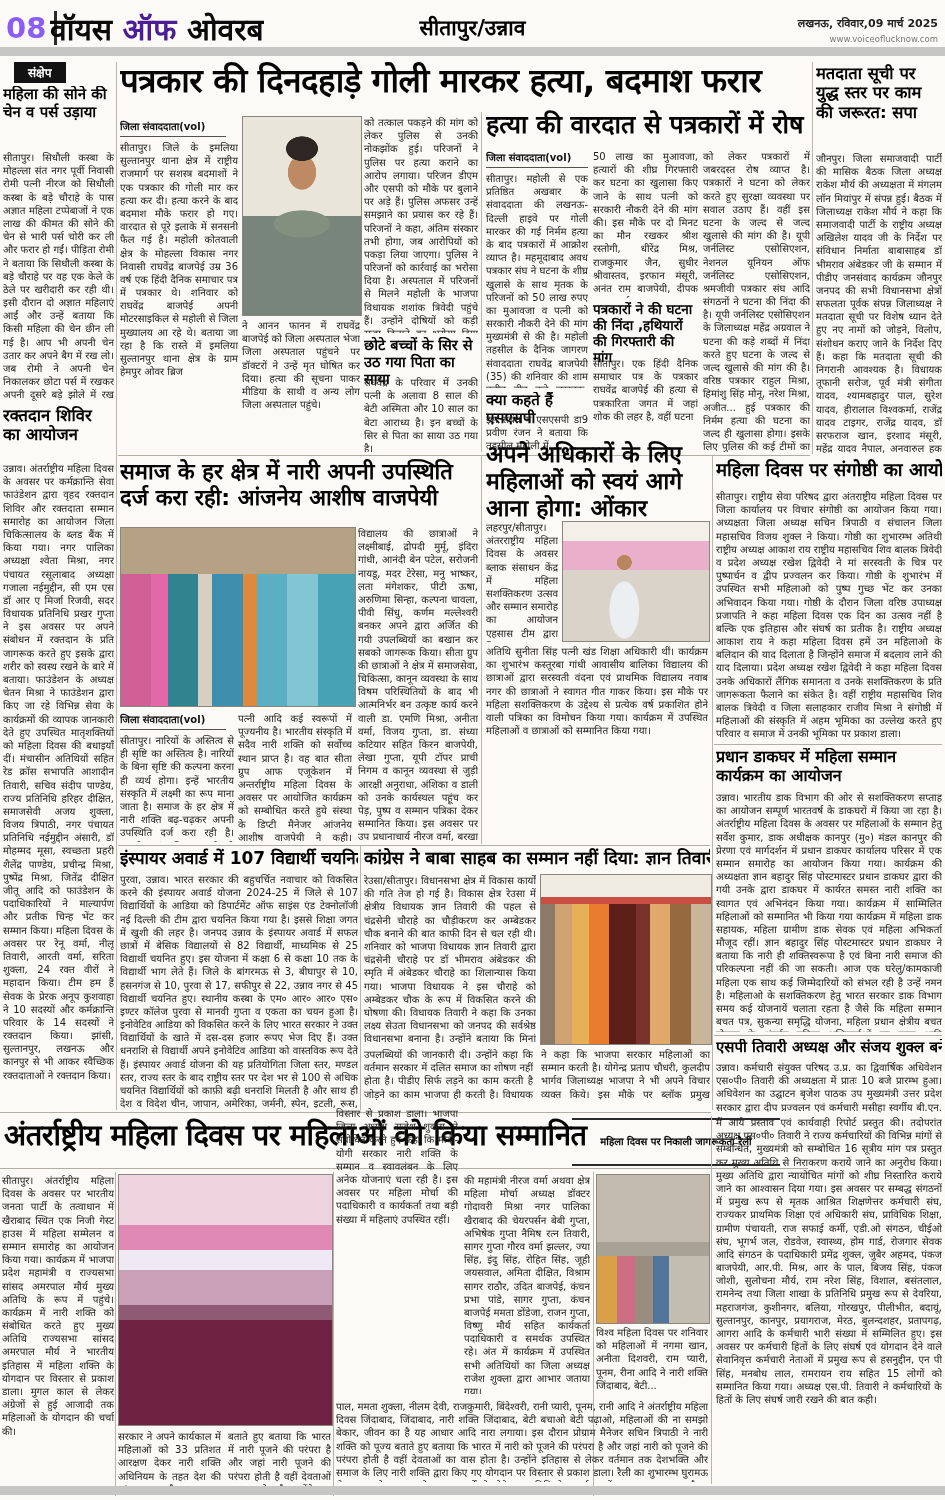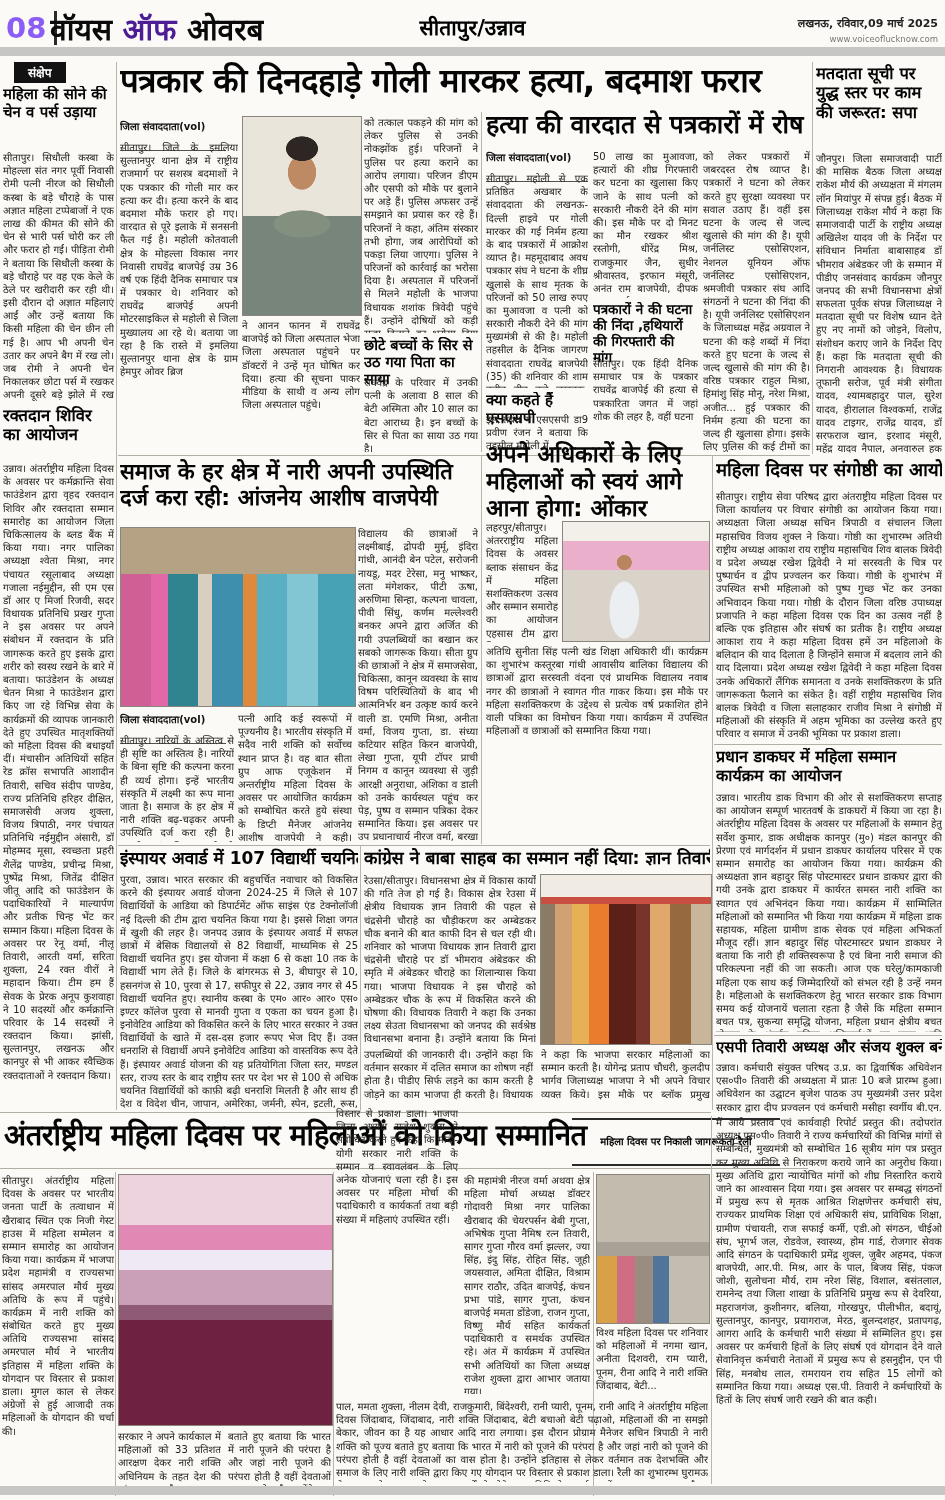--- a/index.html
+++ b/index.html
@@ -1,21 +1,21 @@
 <!DOCTYPE html>
 <html><head>
 <meta charset="utf-8">
 <style>
   html,body{margin:0;padding:0}
   body{width:945px;height:1500px;position:relative;overflow:hidden;background:#fbfaf6;
        font-family:"DejaVu Sans","Liberation Sans",sans-serif;color:#1c1b19}
   .abs{position:absolute;overflow:hidden}
   .bt{font-size:10px;line-height:1.32;text-align:justify;color:#242220}
   .hd{font-weight:800;line-height:1.18;color:#050505}
-  .byl{font-size:10px;font-weight:bold;border-bottom:1.5px solid #55524c;padding-bottom:17px;color:#111}
+  .byl{font-size:10px;font-weight:bold;border-bottom:1.5px solid #55524c;padding-bottom:3px;color:#111}
   .vline{position:absolute;width:1px;background:#b9b5ab}
   .hline{position:absolute;height:1px;background:#b2aea4}
   .graybar{position:absolute;left:0;width:945px;height:9px;background:#c6c6c4}
   .photo{position:absolute;overflow:hidden;border:1px solid #8a867d}
   .brieflabel{position:absolute;background:#121212;color:#fff;font-weight:bold;font-size:12px;padding:2px 14px}
   .nowrap{white-space:nowrap}
   .rallybox{display:flex;align-items:center;justify-content:center;text-align:center;
             border-top:2px solid #2a2a2a;border-bottom:2px solid #2a2a2a}
   .p-journalist{background:
      radial-gradient(ellipse 26px 20px at 50% 16%, #2e2622 60%, transparent 63%),

